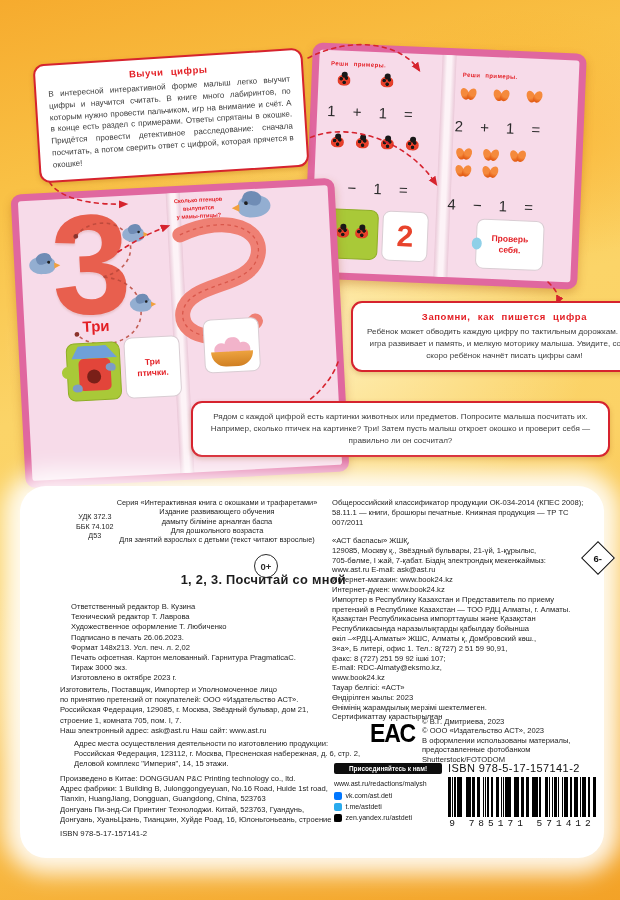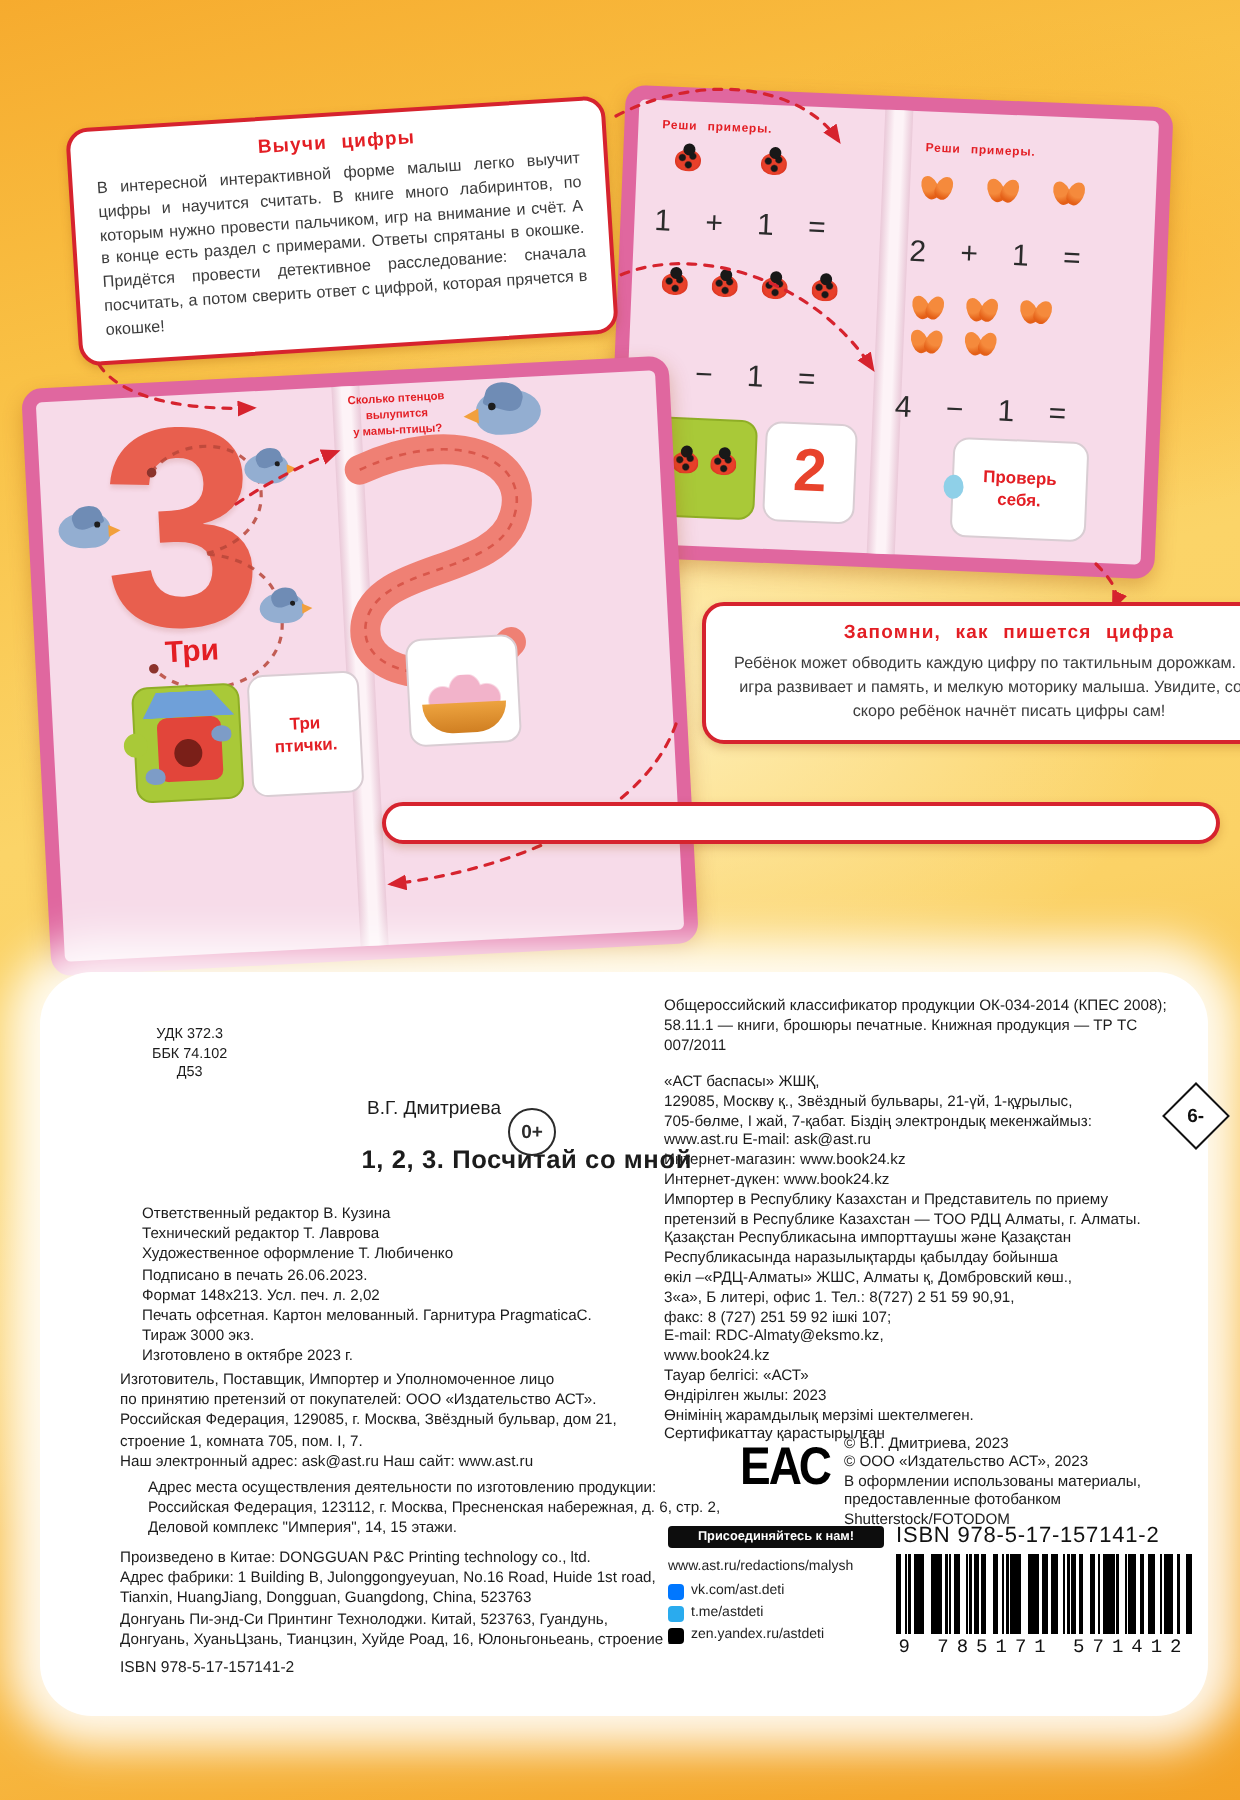--- a/index.html
+++ b/index.html
@@ -263,28 +263,33 @@
   <div class="callout-title">Выучи цифры</div>
   <div class="callout-body">В интересной интерактивной форме малыш легко выучит цифры и научится считать. В книге много лабиринтов, по которым нужно провести пальчиком, игр на внимание и счёт. А в конце есть раздел с примерами. Ответы спрятаны в окошке. Придётся провести детективное расследование: сначала посчитать, а потом сверить ответ с цифрой, которая прячется в окошке!</div>
 </div>
 
 <div id="callout-remember" class="callout" style="z-index:3;">
   <div class="callout-title">Запомни, как пишется цифра</div>
   <div class="callout-body">Ребёнок может обводить каждую цифру по тактильным дорожкам. Такая игра развивает и память, и мелкую моторику малыша. Увидите, совсем скоро ребёнок начнёт писать цифры сам!</div>
 </div>
 
 <div id="callout-count" class="callout" style="z-index:3;">
+  <div class="callout-body">Рядом с каждой цифрой есть картинки животных или предметов. Попросите малыша посчитать их. Например, сколько птичек на картинке? Три! Затем пусть малыш откроет окошко и проверит себя — правильно ли он сосчитал?</div>
 </div>
 
 <div id="imprint" class="abs">
 
   <div id="udk-block" class="imp pre">УДК 372.3
 ББК 74.102
 Д53</div>
-  <div id="author-line" class="imp">В.Г. Дмитриева</div>
+  <div id="series-block" class="imp pre">Серия «Интерактивная книга с окошками и трафаретами»
+Издание развивающего обучения
+дамыту біліміне арналған баспа
+Для дошкольного возраста
+Для занятий взрослых с детьми (текст читают взрослые)</div>
   <div id="book-title" class="imp">1, 2, 3. Посчитай со мной</div>
   <div id="age-circle" class="abs">0+</div>
   <div id="p-production" class="imp pre">Ответственный редактор В. Кузина
 Технический редактор Т. Лаврова
 Художественное оформление Т. Любиченко
 Подписано в печать 26.06.2023.
 Формат 148х213. Усл. печ. л. 2,02
 Печать офсетная. Картон мелованный. Гарнитура PragmaticaC.
 Тираж 3000 экз.
 Изготовлено в октябре 2023 г.</div>

